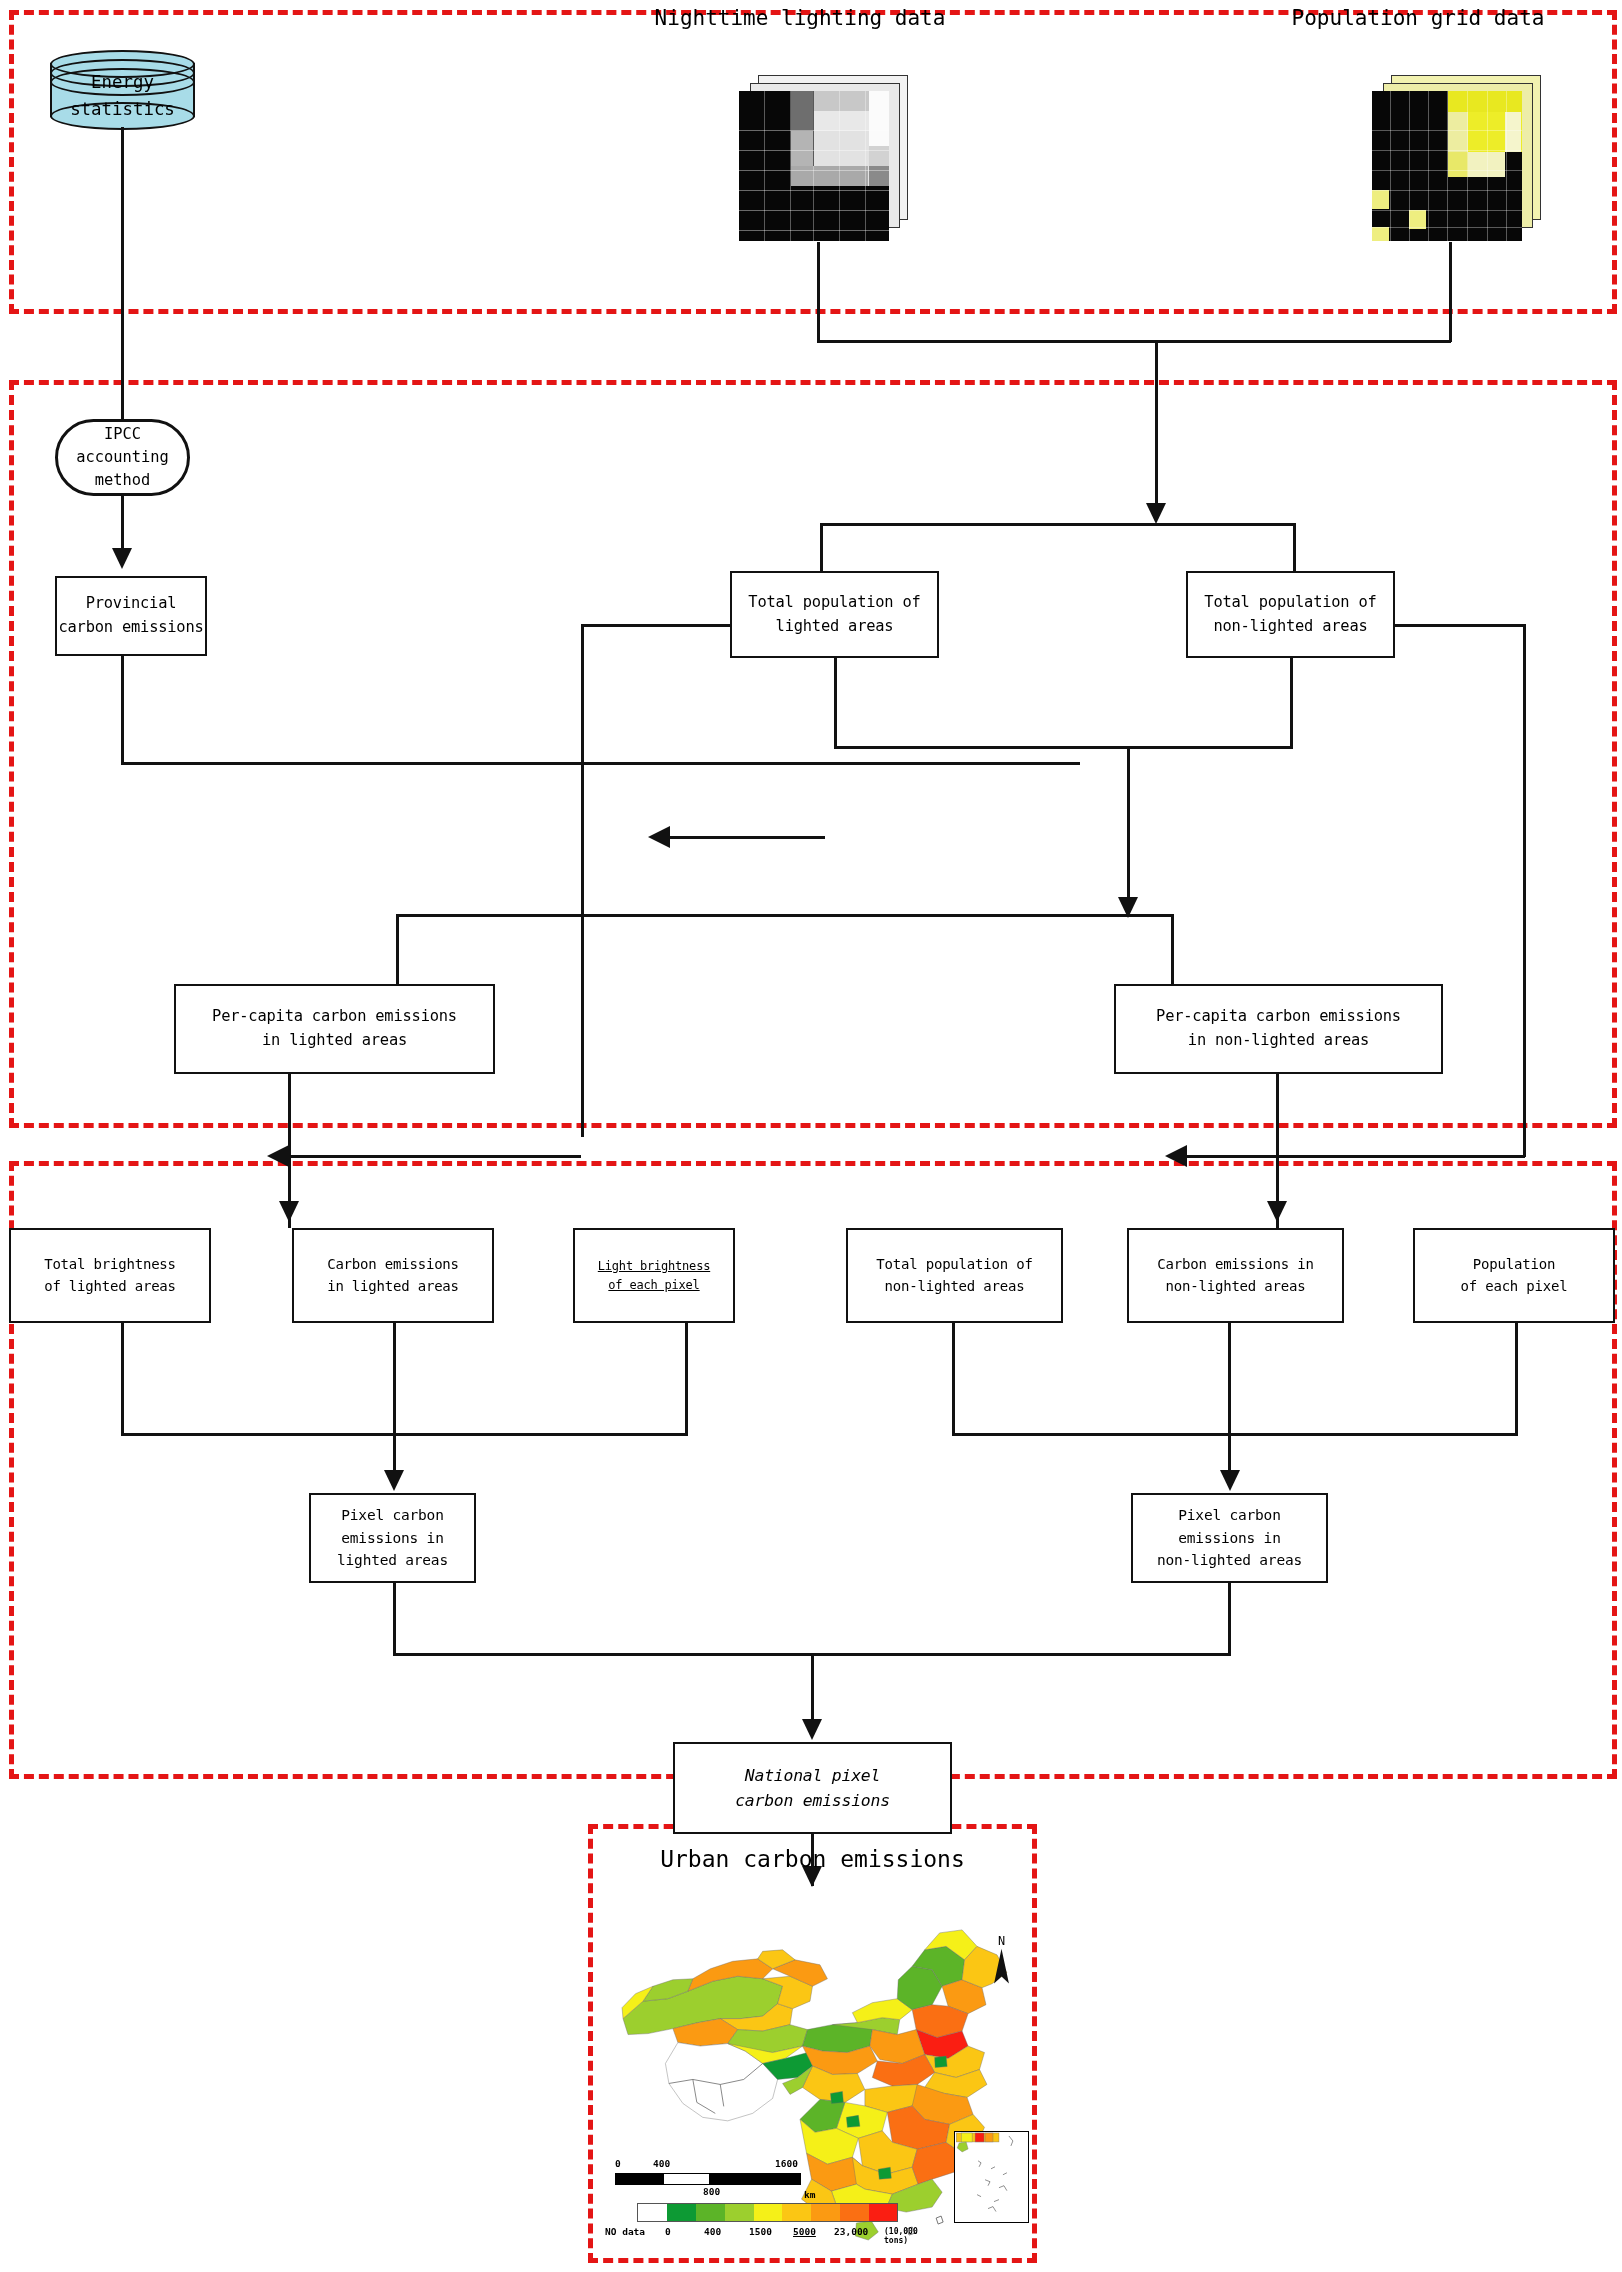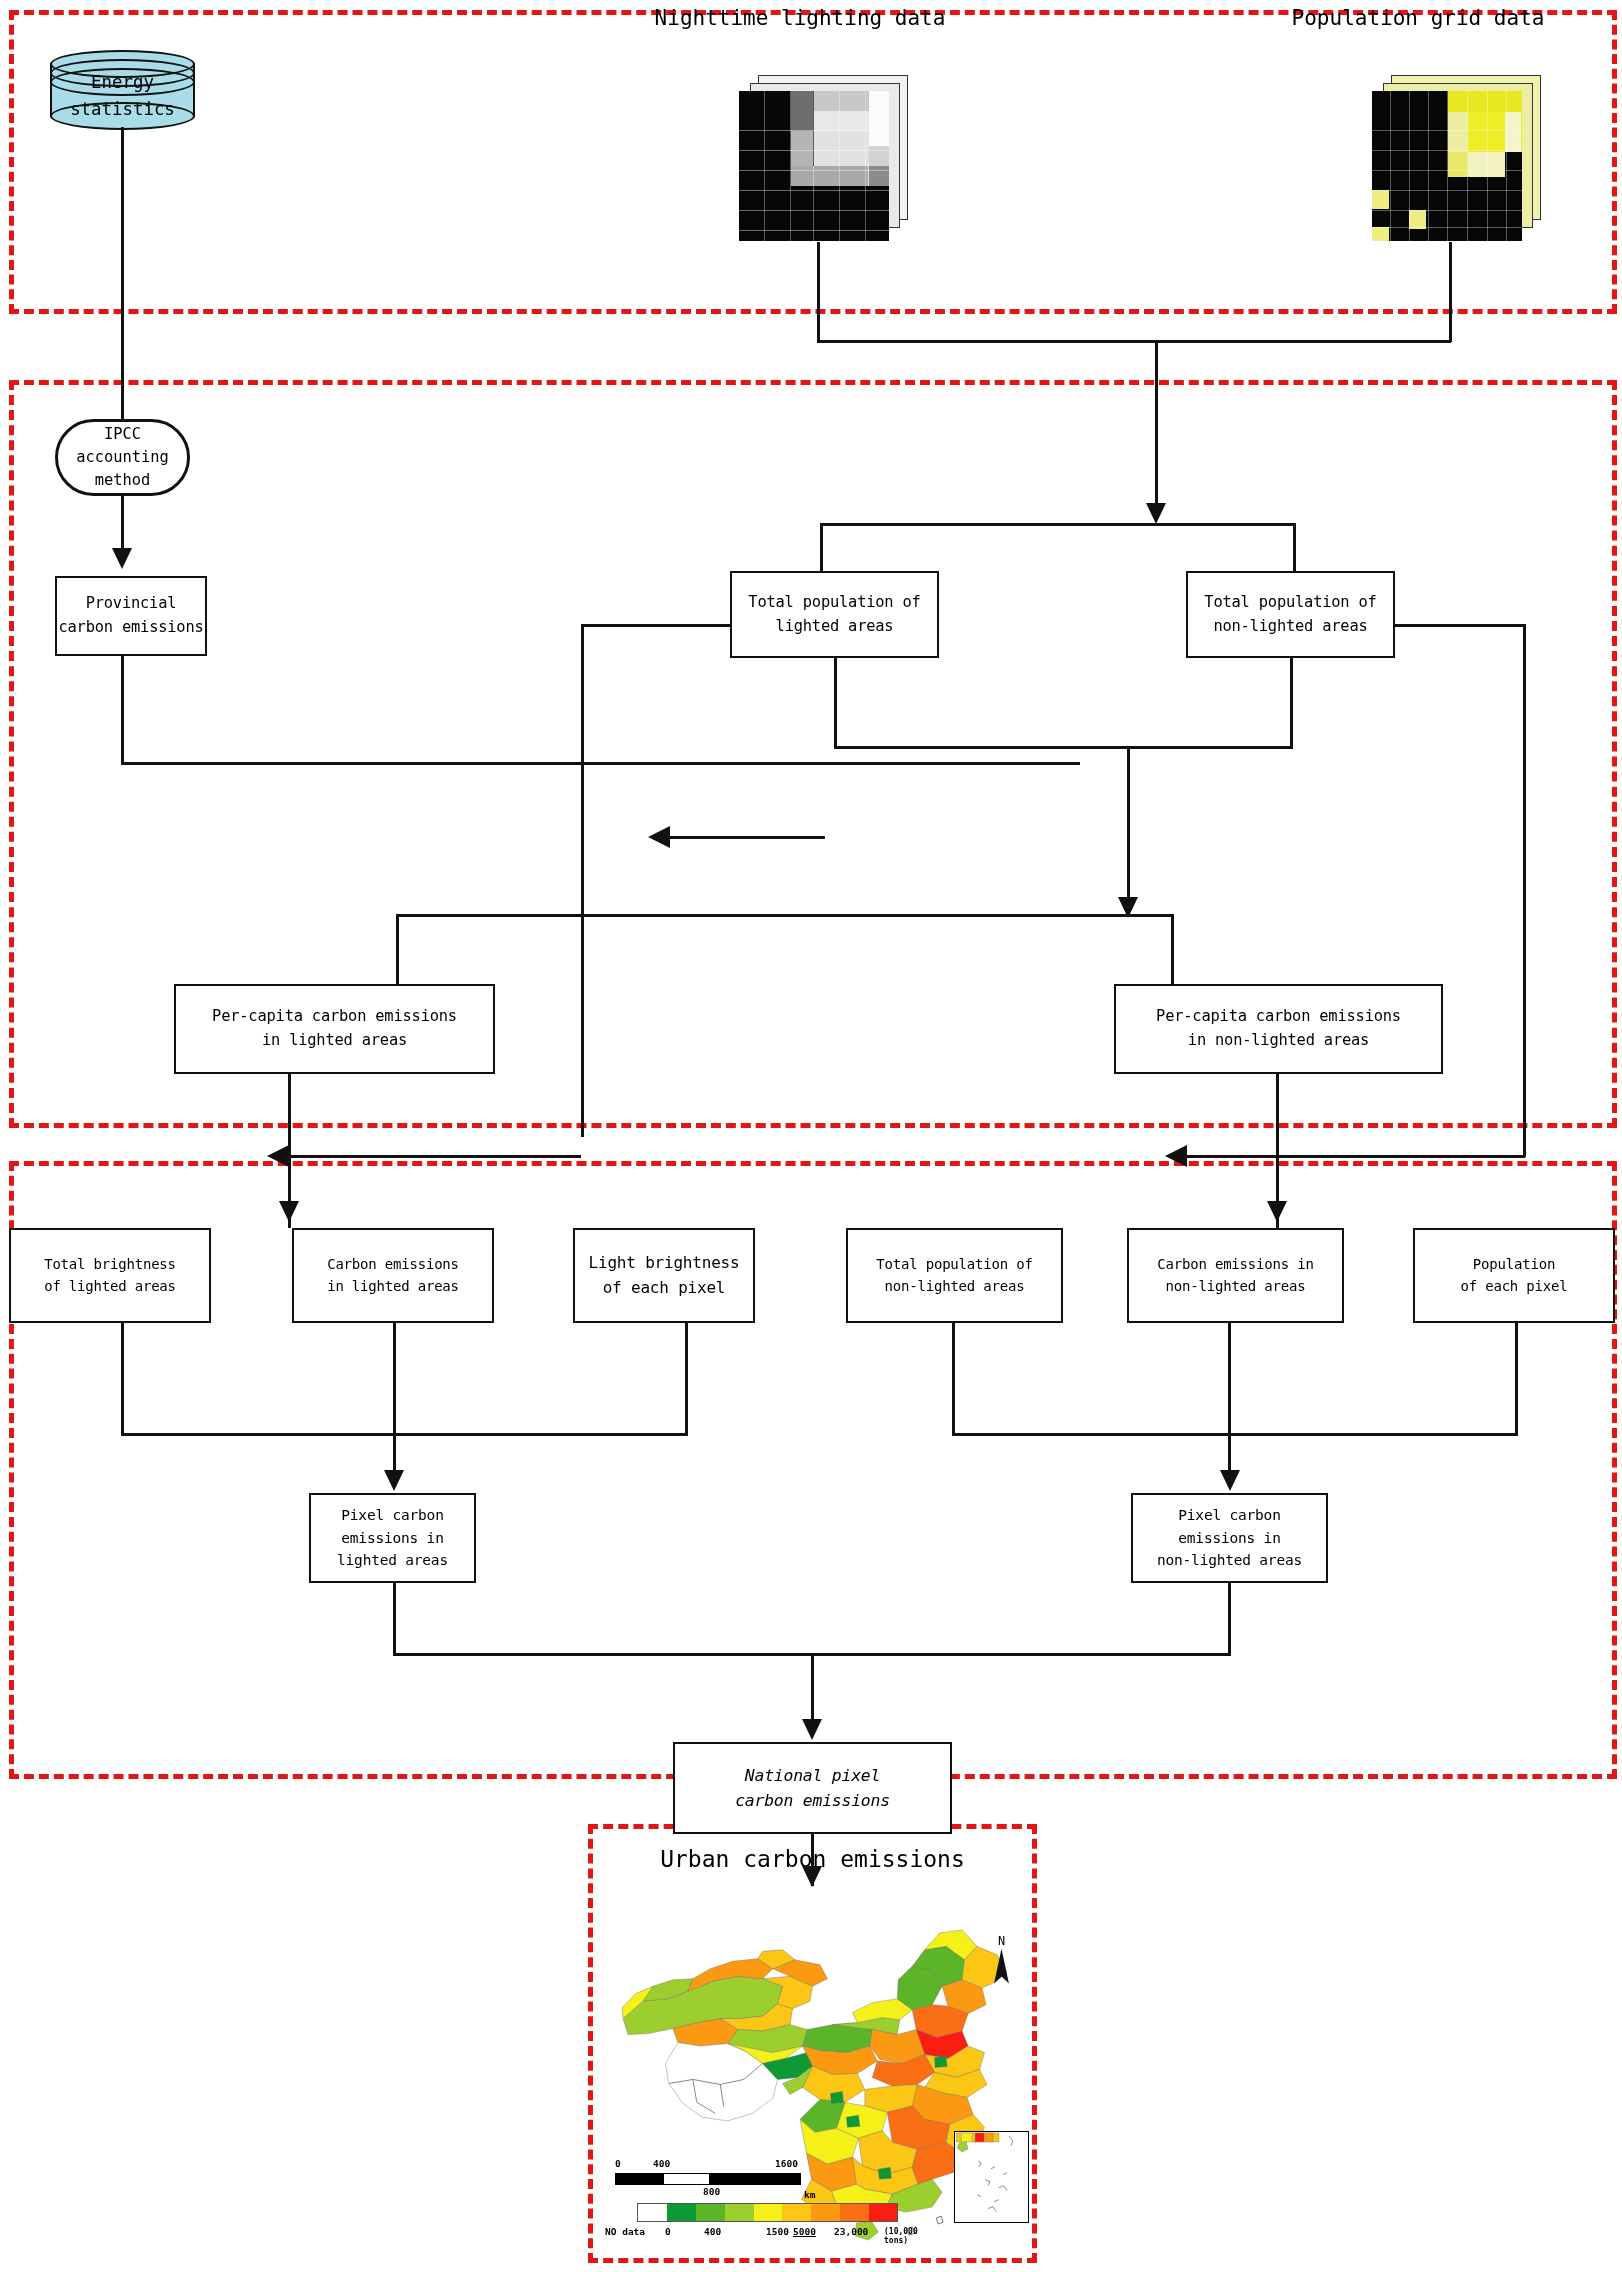--- a/index.html
+++ b/index.html
@@ -213,21 +213,21 @@
   <div class="ln vl" style="left:288px;top:1074px;height:154px;"></div>
   <div class="ln hl" style="left:289px;top:1155px;width:292px;"></div>
   <div class="arw-l" style="left:267px;top:1145px;"></div>
 
   <div class="ln vl" style="left:1276px;top:1074px;height:164px;"></div>
 
   <div class="box" style="left:9px;top:1228px;width:202px;height:95px;font-size:14px;white-space:pre-line;">Total brightness
 of lighted areas</div>
   <div class="box" style="left:292px;top:1228px;width:202px;height:95px;font-size:14px;white-space:pre-line;">Carbon emissions
 in lighted areas</div>
-  <div class="box" style="left:573px;top:1228px;width:182px;height:95px;font-size:16px;white-space:pre-line;">Light brightness
+  <div class="box" style="left:573px;top:1228px;width:162px;height:95px;font-size:12px;white-space:pre-line;text-decoration:underline;">Light brightness
 of each pixel</div>
   <div class="box" style="left:846px;top:1228px;width:217px;height:95px;font-size:14px;white-space:pre-line;">Total population of
 non-lighted areas</div>
   <div class="box" style="left:1127px;top:1228px;width:217px;height:95px;font-size:14px;white-space:pre-line;">Carbon emissions in
 non-lighted areas</div>
   <div class="box" style="left:1413px;top:1228px;width:202px;height:95px;font-size:14px;white-space:pre-line;">Population
 of each pixel</div>
 
   <div class="arw-d" style="left:279px;top:1201px;"></div>
   <div class="arw-d" style="left:1267px;top:1201px;"></div>
@@ -374,21 +374,21 @@
       <div class="lg" style="background:#f5f018;"></div>
       <div class="lg" style="background:#fbc614;"></div>
       <div class="lg" style="background:#fb9a12;"></div>
       <div class="lg" style="background:#fa6f13;"></div>
       <div class="lg" style="background:#fa1e12;"></div>
     </div>
     <div style="position:relative;height:17px;margin-top:4px;">
       <span class="tick" style="left:-10px;top:0;">NO data</span>
       <span class="tick" style="left:50px;top:0;">0</span>
       <span class="tick" style="left:89px;top:0;">400</span>
-      <span class="tick" style="left:134px;top:0;margin-left:17px;">1500</span>
+      <span class="tick" style="left:134px;top:0;">1500</span>
       <span class="tick" style="left:178px;top:0;text-decoration:underline;">5000</span>
       <span class="tick" style="left:219px;top:0;">23,000</span>
       <span class="tick" style="left:269px;top:1px;font-size:8px;">(10,000 tons)</span>
     </div>
   </div>
 
   <div class="inset" style="left:954px;top:2131px;width:75px;height:92px;">
     <svg width="75" height="92" viewBox="0 0 150 185">
       <g stroke="#777" stroke-width="0.8">
         <rect x="2" y="2" width="86" height="18" fill="#fbc614"></rect>

